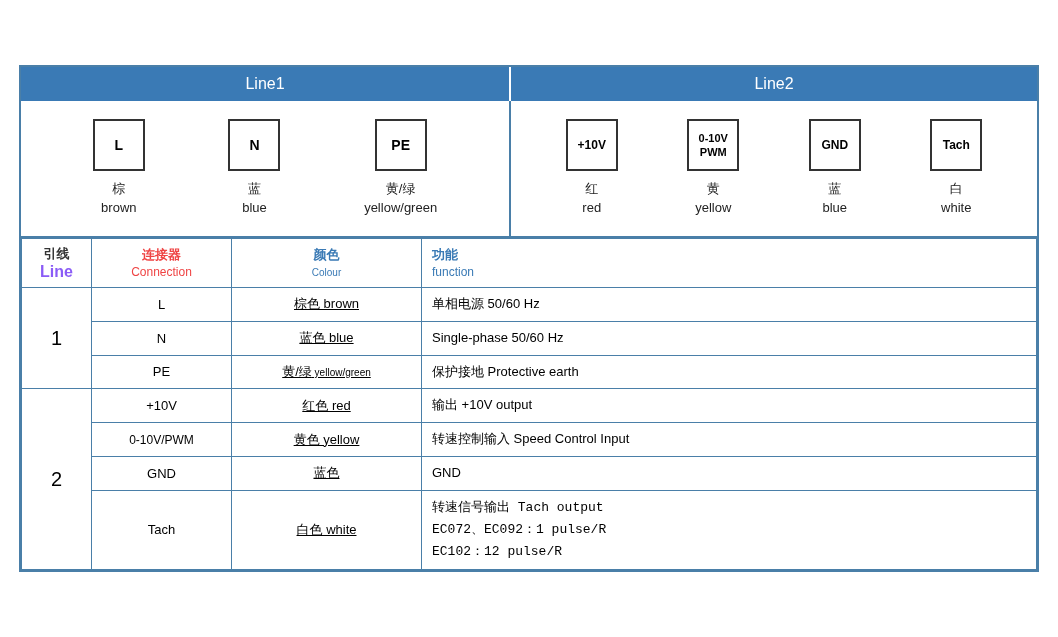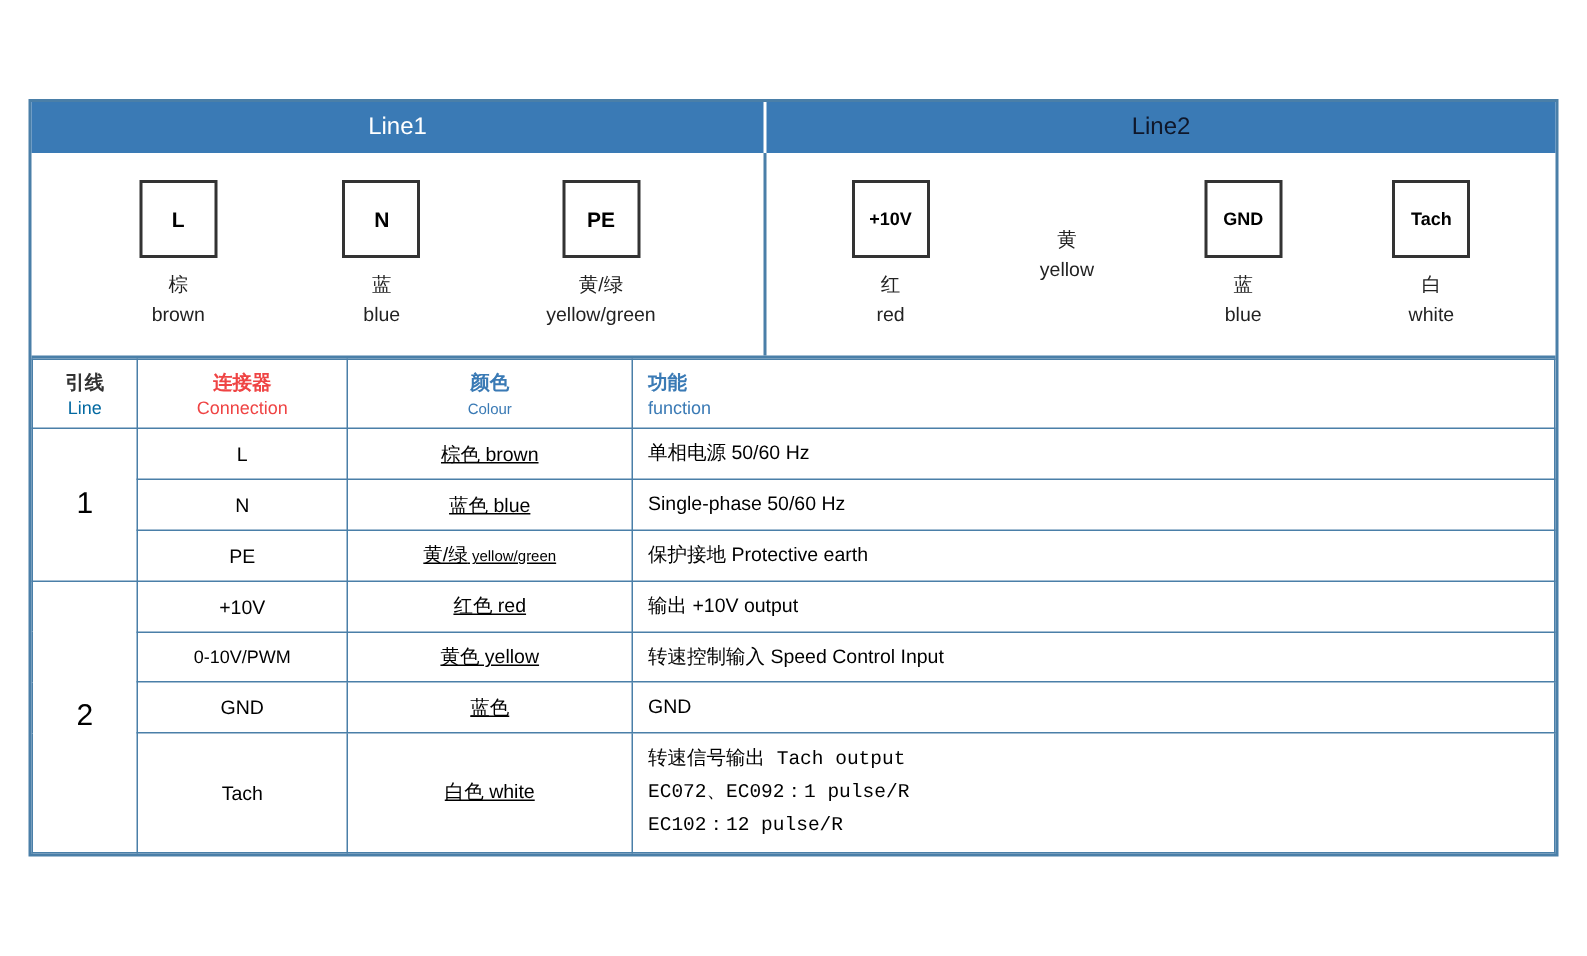--- a/index.html
+++ b/index.html
@@ -26,21 +26,21 @@
       flex: 0 0 490px;
       text-align: center;
       color: #fff;
       font-size: 16px;
       padding: 8px 16px;
       border-right: 2px solid #fff;
     }
     .header-line2 {
       flex: 1;
       text-align: center;
-      color: #0f172a;
+      color: #ffffff;
       font-size: 16px;
       padding: 8px 0;
     }
     
     .diagram-row {
       display: flex;
       border-bottom: 2px solid #4a7fa8;
     }
     .diagram-line1 {
       flex: 0 0 490px;
@@ -168,41 +168,42 @@
       </div>
     </div>
     <div class="diagram-line2">
 
       <div class="connector-item">
         <div class="connector-box" style="font-size:12px;">+10V</div>
         <div class="connector-label">红<br>red</div>
       </div>
 
       <div class="connector-item">
+        <div class="connector-box small-text">0-10V<br>PWM</div>
         <div class="connector-label">黄<br>yellow</div>
       </div>
 
       <div class="connector-item">
         <div class="connector-box" style="font-size:12px;">GND</div>
         <div class="connector-label">蓝<br>blue</div>
       </div>
 
       <div class="connector-item">
         <div class="connector-box" style="font-size:12px;">Tach</div>
         <div class="connector-label">白<br>white</div>
       </div>
     </div>
   </div>
 
   <table class="data-table">
     <thead>
       <tr>
         <th class="th-line">
           <span style="font-weight:bold;color:#333;">引线</span><br>
-          <span style="font-weight:normal;color:#0369a1;font-size:12px;">Line</span>
+          <span style="font-weight:bold;color:#8b5cf6;font-size:16px;">Line</span>
         </th>
         <th class="th-connection">
           <span>连接器</span><br>
           <span style="font-weight:normal;font-size:12px;">Connection</span>
         </th>
         <th class="th-colour">
           <span>颜色</span><br>
           <span style="font-weight:normal;font-size:10px;">Colour</span>
         </th>
         <th class="th-function">

